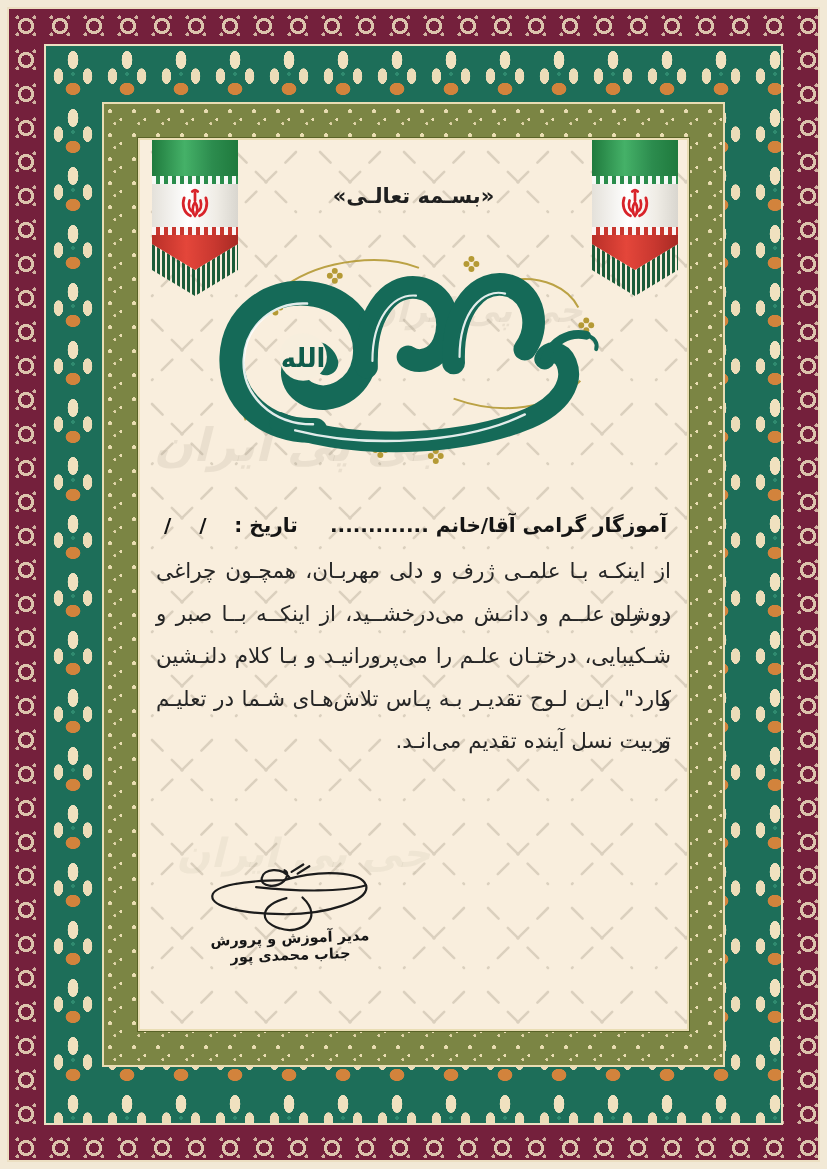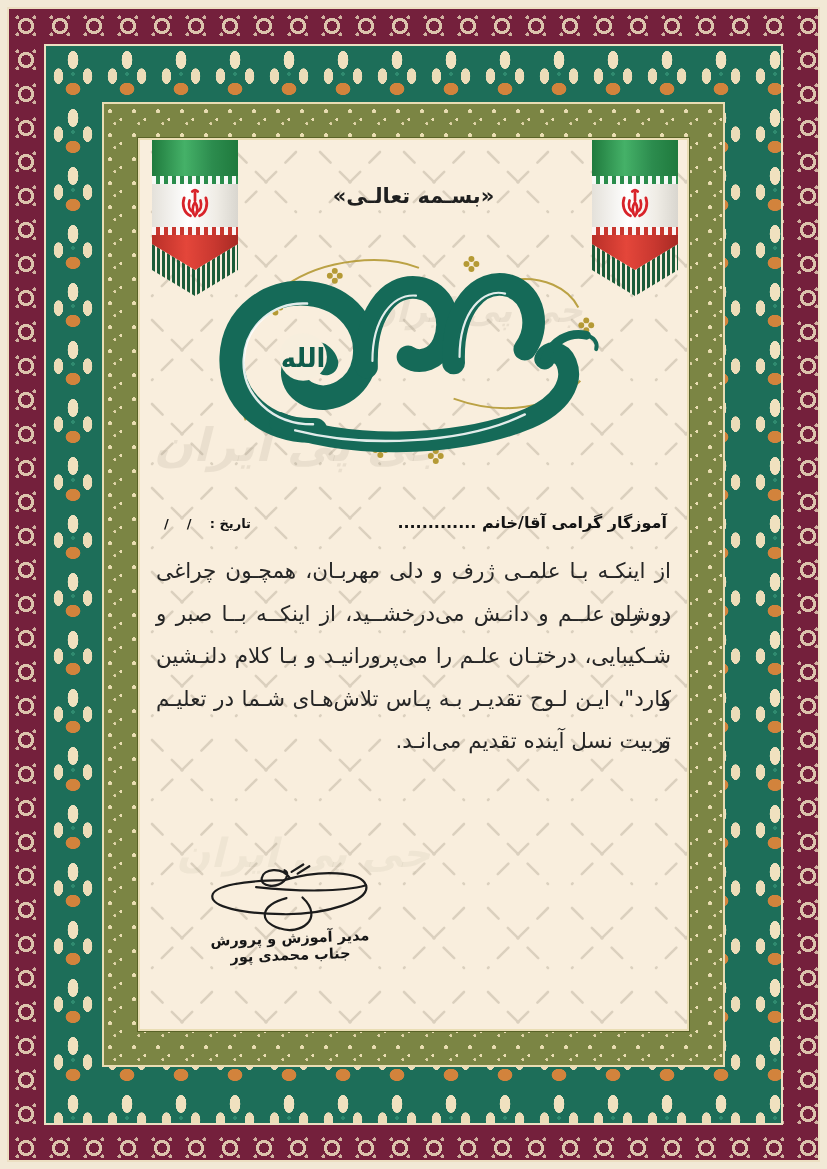--- a/index.html
+++ b/index.html
@@ -64,22 +64,22 @@
     background:repeating-linear-gradient(90deg,#1c5c39 0 3px, rgba(0,0,0,0) 3px 5px); }
 
   
   .bismillah { position:absolute; top:44px; left:0; right:0; text-align:center;
     font-size:21px; font-weight:bold; color:#1f1f1f; letter-spacing:.5px; }
 
   .calligraphy { position:absolute; top:110px; left:50%; transform:translateX(-50%); }
 
   .salutation { position:absolute; top:337px; left:24px; right:20px; direction:rtl;
     display:flex; justify-content:space-between; align-items:baseline; color:#141414; }
-  .recipient { font-size:16px; font-weight:bold;margin-top:36px; }
-  .date { font-size:13px; font-weight:bold; white-space:pre; }
+  .recipient { font-size:20px; font-weight:bold;margin-top:36px; }
+  .date { font-size:20px; font-weight:bold; white-space:pre; }
 
   .body-text { position:absolute; top:410px; right:16px; left:16px; direction:rtl;
     color:#262626; font-size:21.5px; }
   .body-line { height:42.5px; line-height:42.5px; text-align:justify; text-align-last:justify; }
   .body-line.last { text-align-last:right; }
 
   .signature { position:absolute; top:722px; left:34px; width:230px; text-align:center;
     transform:rotate(-2deg); }
   .sig-svg { display:block; margin:0 auto -6px auto; }
   .sig-line { font-size:14.5px; font-weight:bold; color:#161616; line-height:17px; direction:rtl; }

